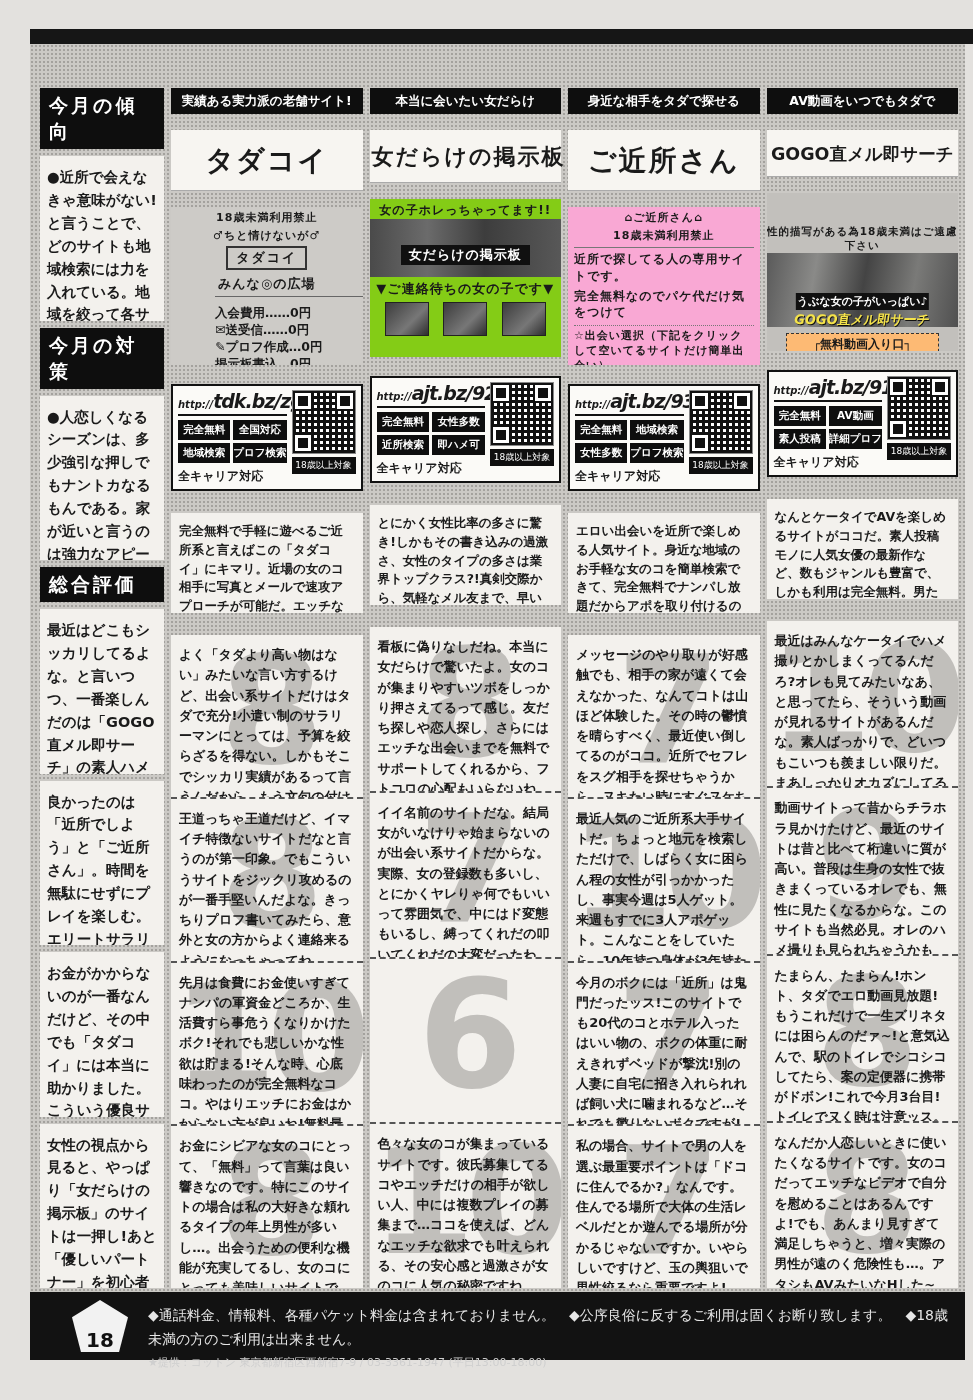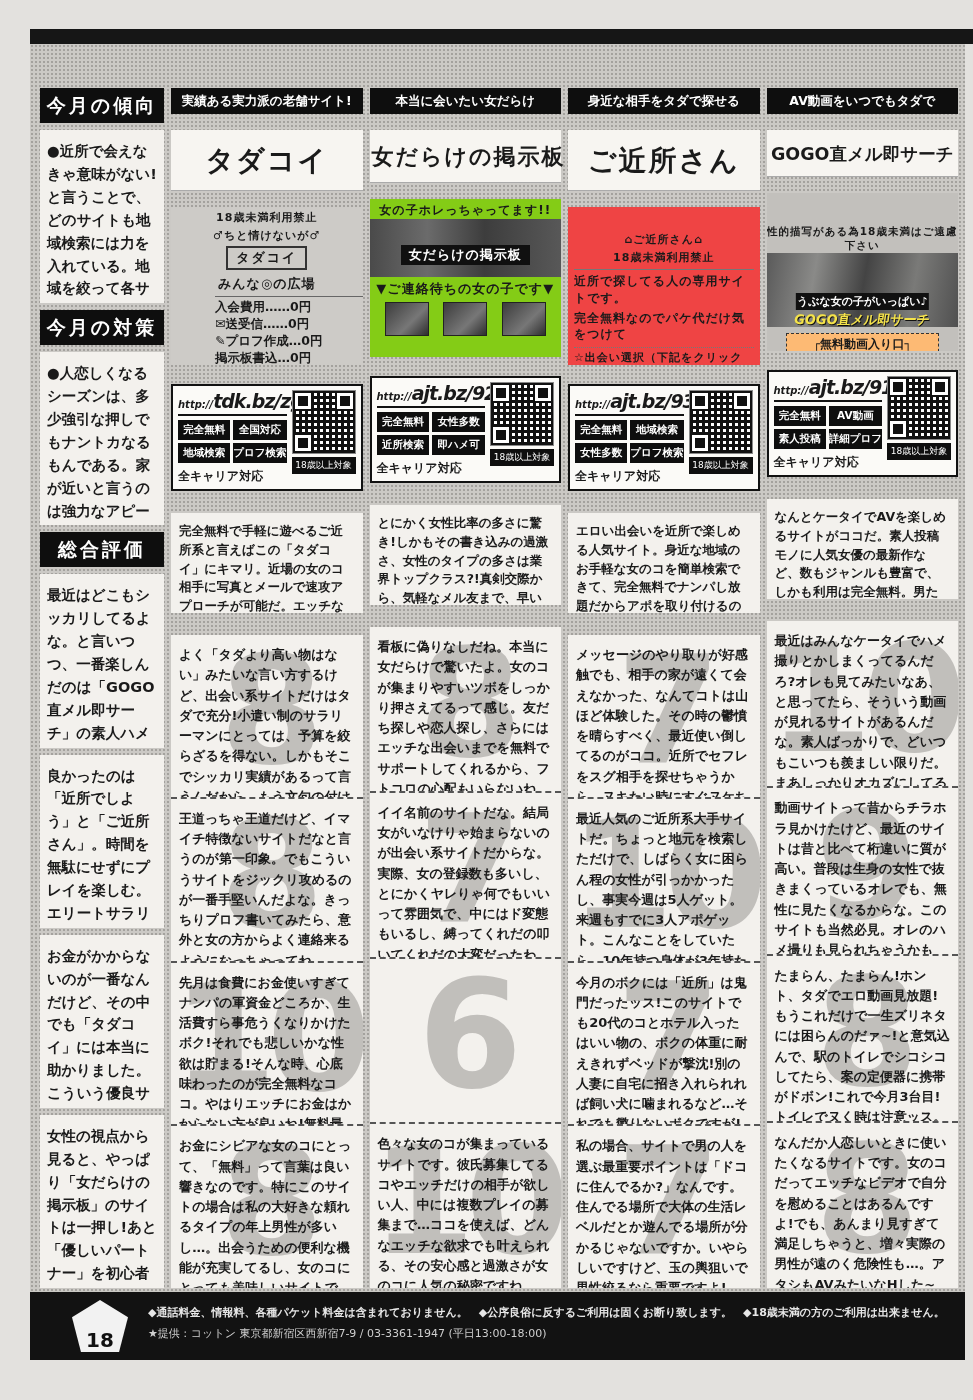--- a/index.html
+++ b/index.html
@@ -8,21 +8,21 @@
   .scan { position:absolute; left:30px; top:44px; width:935px; height:1250px;
           background-color:#cbc9c5;
           background-image: radial-gradient(circle, rgba(90,88,84,.35) 1px, transparent 1.2px);
           background-size:4px 4px; }
   .topbar { position:absolute; top:29px; left:30px; width:943px; height:15px; background:#161616; }
   .bottombar { position:absolute; top:1292px; left:30px; width:935px; height:68px; background:#121212; color:#e8e8e8; }
   .main { position:absolute; top:88px; left:40px; width:918px; height:1200px; display:flex; gap:7px; }
 
   
   .sidebar { width:124px; display:flex; flex-direction:column; gap:7px; }
-  .side-header { background:#0e0e0e; color:#fff; font-weight:bold; font-size:19px; text-align:center; padding:5px 0 4px; letter-spacing:3px; flex:0 0 auto; }
+  .side-header { background:#0e0e0e; color:#fff; font-weight:bold; font-size:19px; padding:5px 9px 4px; letter-spacing:3px; flex:0 0 auto; }
   .side-box { background:#f3f1ed; padding:10px 7px; font-size:14.5px; font-weight:bold; line-height:1.58; flex:1 1 0; overflow:hidden; }
   .rating-box { background:#f3f1ed; padding:10px 7px; font-size:14.5px; font-weight:bold; line-height:1.58; flex:1 1 0; overflow:hidden; }
 
   
   .col { flex:1 1 0; display:flex; flex-direction:column; min-width:0;gap:16px; }
   .tagline { background:#0e0e0e; color:#fff; font-size:12.5px; font-weight:bold; text-align:center; padding:5px 1px 4px; white-space:nowrap; overflow:hidden; }
   .titlebox { background:#f7f5f1; text-align:center; padding:12px 2px 10px; border-bottom:1px solid #aaa; }
   .title { font-size:28px; font-weight:bold; letter-spacing:2px; white-space:nowrap; }
   .title.small { font-size:17.5px; letter-spacing:0; }
   .shot { height:158px; background:#c6c4c0; position:relative; font-size:11px; overflow:hidden; text-align:center; font-weight:bold; }
@@ -60,21 +60,21 @@
   .review { position:relative; flex:1 1 0; padding:10px 8px; font-size:13px; font-weight:bold; line-height:1.56; overflow:hidden; }
   .review + .review { border-top:2px dashed #555; }
   .review .txt { position:relative; z-index:1; }
   .review .score { position:absolute; z-index:0; top:50%; left:50%; transform:translate(-50%,-52%); font-size:150px; font-weight:bold; color:rgba(125,122,118,.42); letter-spacing:-10px; }
 
   
   .bottombar .inner { position:relative; height:100%; padding:12px 10px 0 118px; }
   .age18-logo { position:absolute; left:42px; top:8px; width:56px; height:52px; background:#f2f2f2; color:#111;
                 clip-path: polygon(50% 0, 100% 33%, 84% 100%, 16% 100%, 0 33%);
                 display:flex; align-items:flex-end; justify-content:center; font-weight:bold; font-size:20px; }
-  .foot1 { font-size:11px; line-height:1.7; color:#e6e6e6;font-weight:bold; }
+  .foot1 { font-size:14px; line-height:1.7; color:#e6e6e6; }
   .foot2 { font-size:11px; color:#cfcfcf; margin-top:3px; }
 </style>
 </head>
 <body>
 
 <div class="page">
   <div class="scan"></div>
   <div class="topbar"></div>
 
   <div class="main">
@@ -94,21 +94,21 @@
     <div class="col">
       <div class="tagline">実績ある実力派の老舗サイト!</div>
       <div class="titlebox">
           <div class="title">タダコイ</div>
         </div>
       <div class="shot" style="background:#cdcbc7;">
         <div class="ln">18歳未満利用禁止</div>
         <div class="ln">♂ちと情けないが♂</div>
         <div class="boxed">タダコイ</div>
         <div class="ln" style="font-size:13px;">みんな◎の広場</div>
-        <div class="plist" style="border-top:1px solid #666; margin-top:3px; padding-top:2px;margin-left:44px;">
+        <div class="plist" style="border-top:1px solid #666; margin-top:3px; padding-top:8px;margin-left:44px;">
           <div>入会費用……0円</div>
           <div>✉送受信……0円</div>
           <div>✎プロフ作成…0円</div>
           <div>掲示板書込…0円</div>
         </div>
       </div>
       <div class="urlbox">
         <div class="url-left">
           <div class="url-line"><span class="url-prefix">http://</span><span class="url-main">tdk.bz/zgd/</span></div>
           <div class="badges">
@@ -181,21 +181,21 @@
         <div class="review"><span class="score">6</span></div>
         <div class="review"><span class="score">10</span><span class="txt">色々な女のコが集まっているサイトです。彼氏募集してるコやエッチだけの相手が欲しい人、中には複数プレイの募集まで…ココを使えば、どんなエッチな欲求でも叶えられる、その安心感と過激さが女のコに人気の秘密ですね。</span></div>
       </div>
     </div>
 
     <div class="col">
       <div class="tagline">身近な相手をタダで探せる</div>
       <div class="titlebox">
           <div class="title">ご近所さん</div>
         </div>
-      <div class="shot" style="background:#ef4444; text-align:left; padding:22px 6px;">
+      <div class="shot" style="background:#f9a8d4; text-align:left; padding:0 6px;">
         <div style="text-align:center;" class="ln">⌂ご近所さん⌂</div>
         <div style="text-align:center; border-bottom:1px solid #777; padding-bottom:4px;" class="ln">18歳未満利用禁止</div>
         <div class="ln" style="font-size:12px; line-height:1.4;">近所で探してる人の専用サイトです。</div>
         <div class="ln" style="font-size:12px; line-height:1.4;">完全無料なのでパケ代だけ気をつけて</div>
         <div class="ln" style="font-size:11px; line-height:1.35; border-top:1px dotted #777; margin-top:4px;">☆出会い選択（下記をクリックして空いてるサイトだけ簡単出会い）</div>
       </div>
       <div class="urlbox">
         <div class="url-left">
           <div class="url-line"><span class="url-prefix">http://</span><span class="url-main">ajt.bz/93/</span></div>
           <div class="badges">

